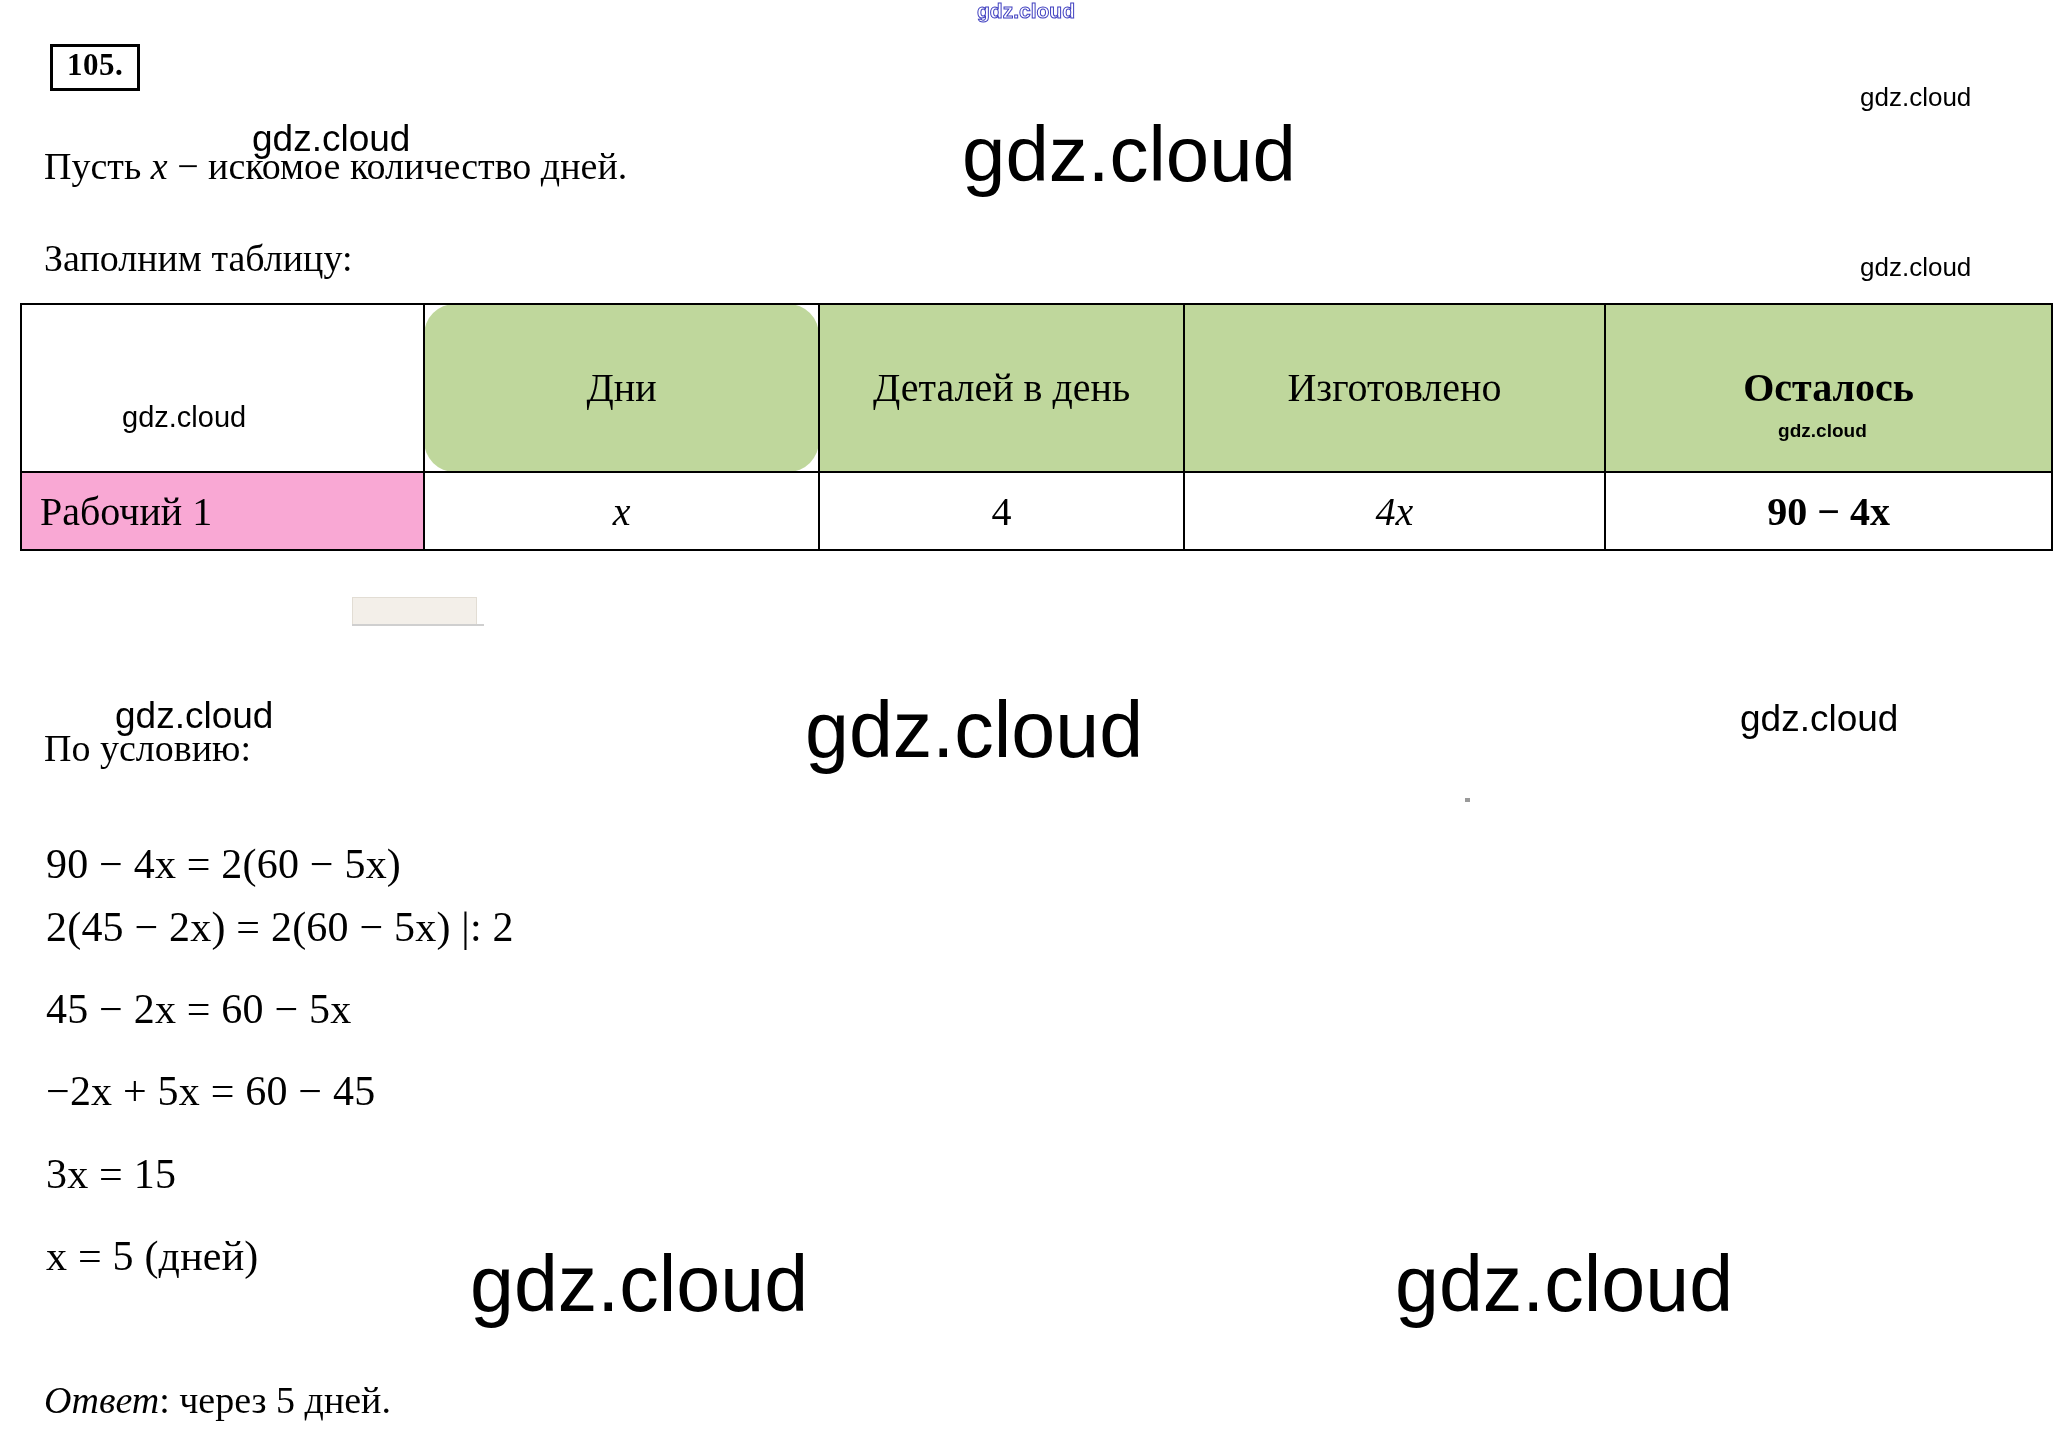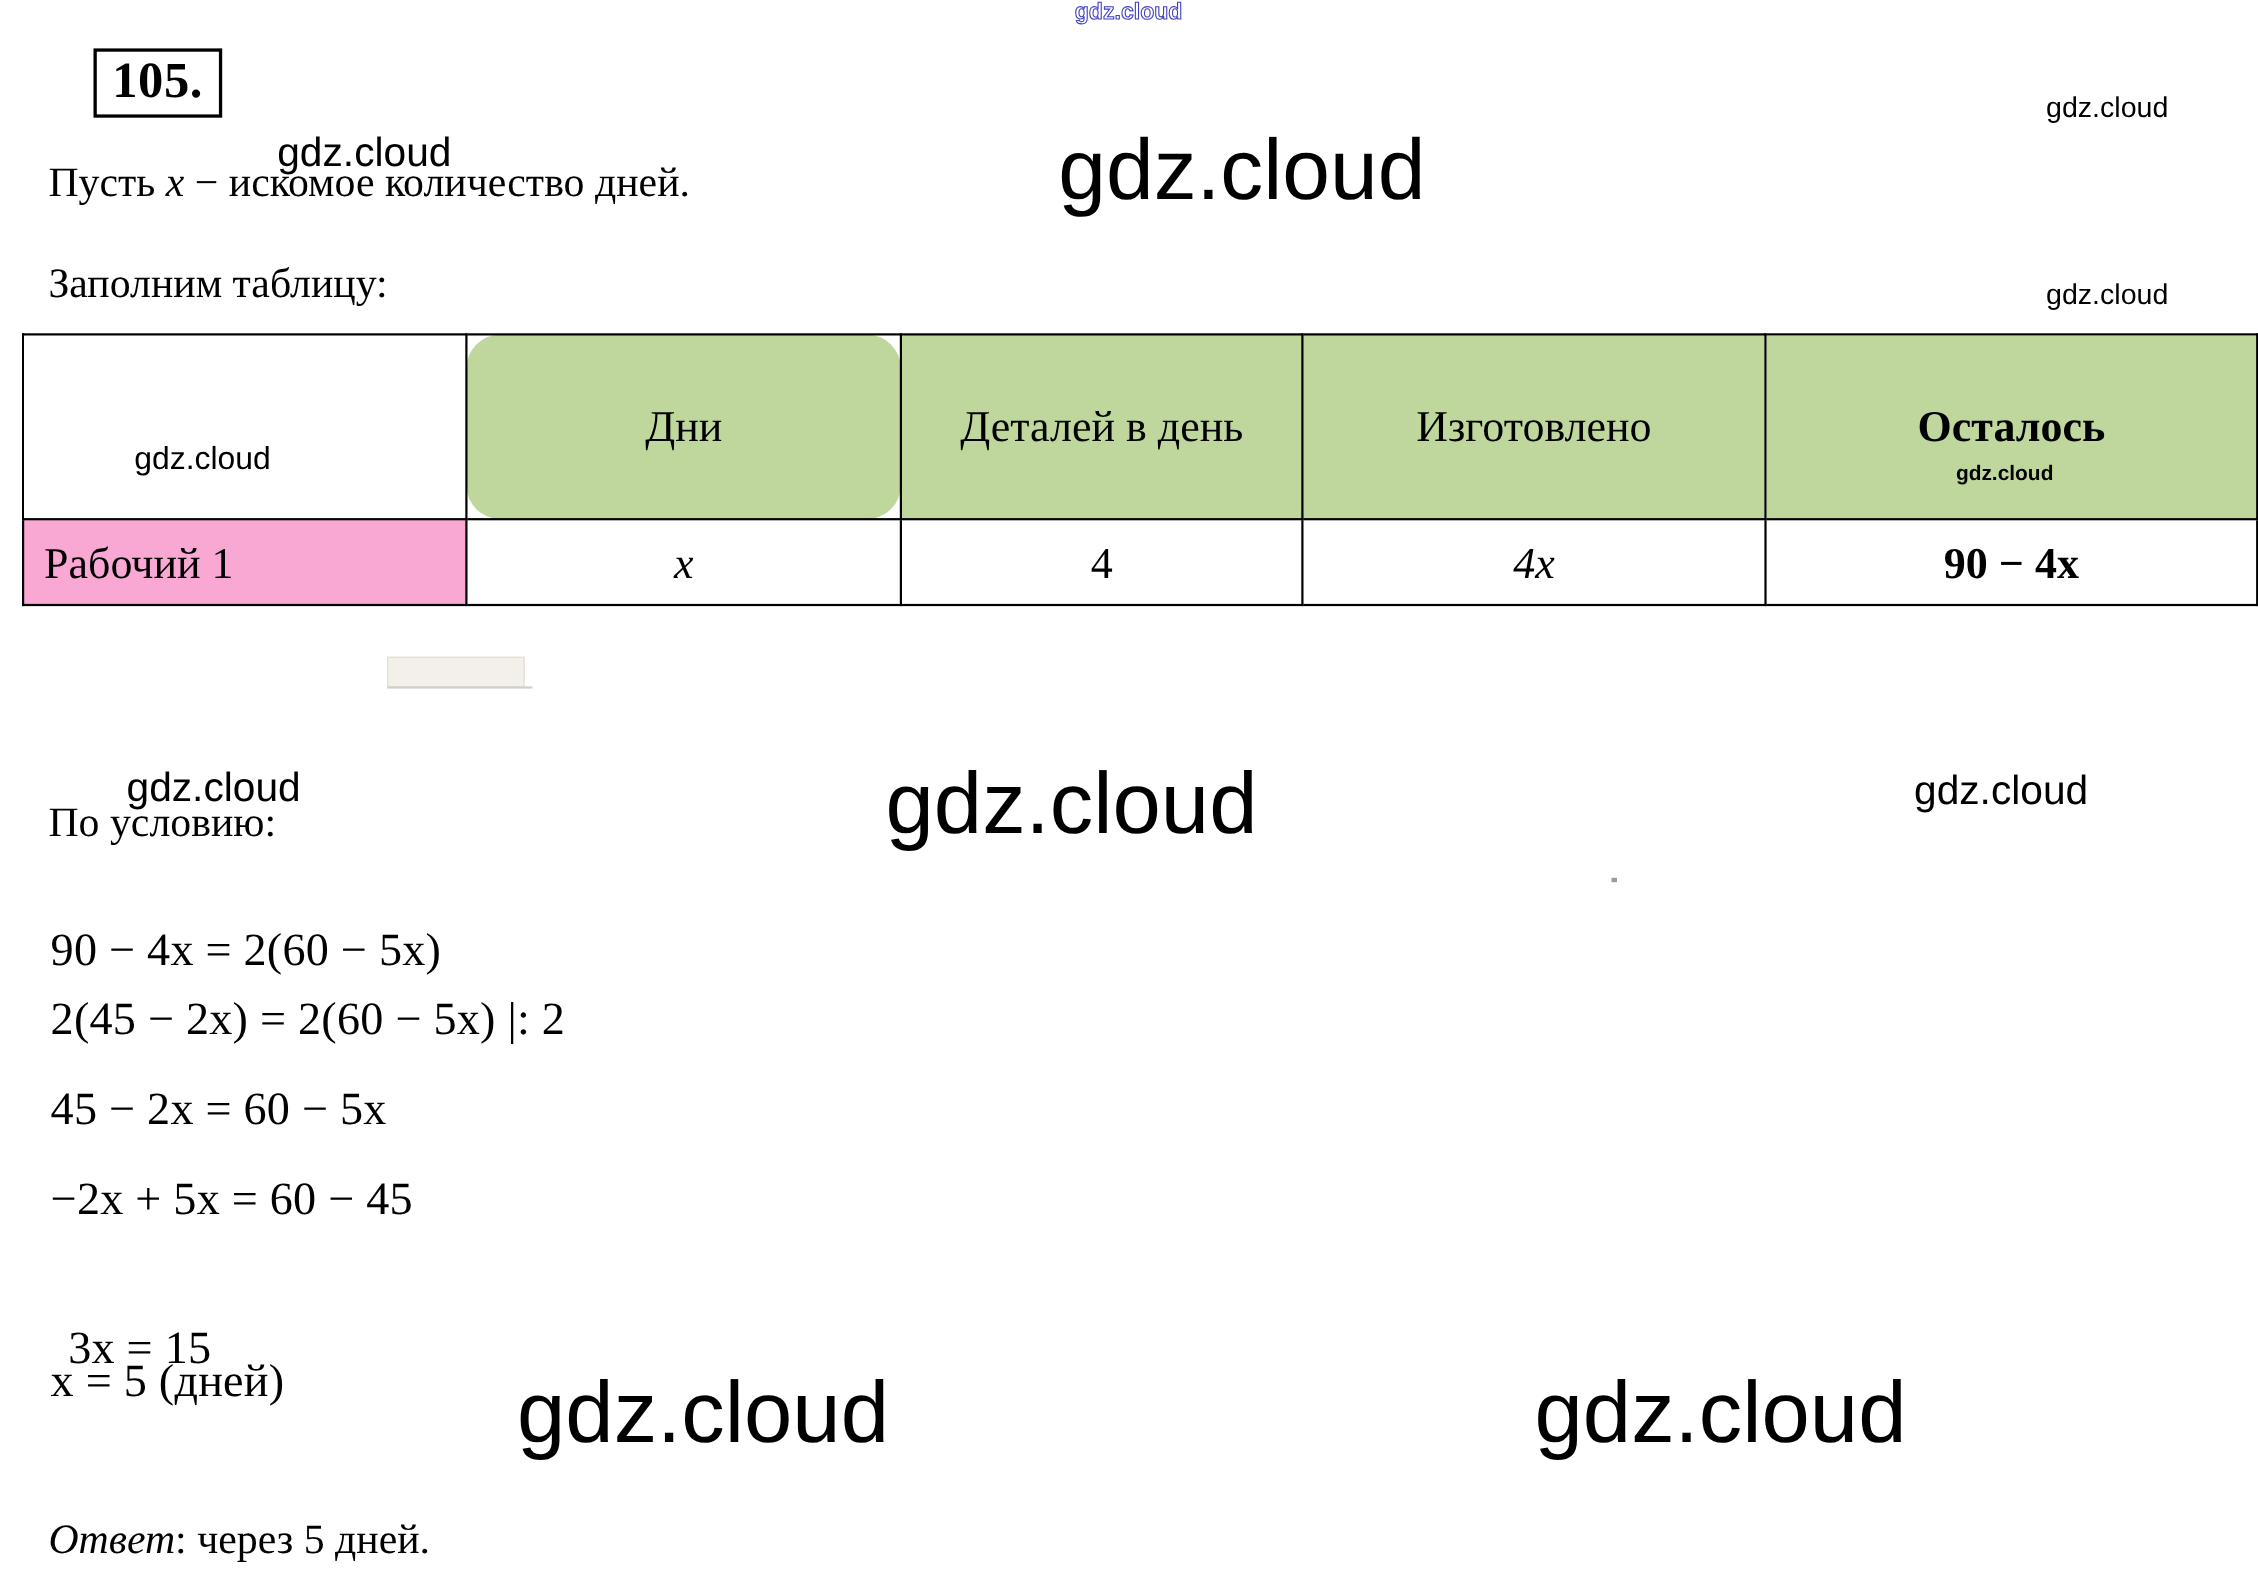--- a/index.html
+++ b/index.html
@@ -34,26 +34,25 @@
     -webkit-text-stroke: 1px #4040c0;
     pointer-events: none;
   }
 
   
   .ex-num {
     position: absolute;
     left: 50px; top: 44px;
     border: 3px solid #000;
     padding: 2px 14px 6px 14px;
-    font-size: 46px;
+    font-size: 31px;
     font-weight: 700;
     font-family: "Liberation Serif", "DejaVu Serif", serif;
     line-height: 1.06;
     letter-spacing: 0.5px;
-    margin-left: 35px;
   }
 
   
   .prose {
     position: absolute;
     font-size: 38px;
     line-height: 1.18;
     white-space: nowrap;
   }
   .it { font-style: italic; }
@@ -183,21 +182,21 @@
 <span class="wm" style="left:805px; top:690px; font-size:79px;">gdz.cloud</span>
 
 <span class="wm" style="left:1740px; top:700px; font-size:37px;">gdz.cloud</span>
 
 <div class="speck" style="left:1465px; top:798px; width:5px; height:4px;"></div>
 
 <div class="eq" style="left:46px; top:840px;">90 − 4x = 2(60 − 5x)</div>
 <div class="eq" style="left:46px; top:903px;">2(45 − 2x) = 2(60 − 5x)  |: 2</div>
 <div class="eq" style="left:46px; top:985px;">45 − 2x = 60 − 5x</div>
 <div class="eq" style="left:46px; top:1067px;">−2x + 5x = 60 − 45</div>
-<div class="eq" style="left:46px; top:1202px;margin-left:16px;">3x = 15</div>
+<div class="eq" style="left:46px; top:1150px;">3x = 15</div>
 <div class="eq" style="left:46px; top:1232px;">x = 5 (дней)</div>
 
 <span class="wm" style="left:470px; top:1244px; font-size:79px;">gdz.cloud</span>
 <span class="wm" style="left:1395px; top:1244px; font-size:79px;">gdz.cloud</span>
 
 <div class="prose" style="left:44px; top:1378px;">
   <span class="it">Ответ</span><span>: через 5 дней.</span>
 </div>
 
 </body></html>

